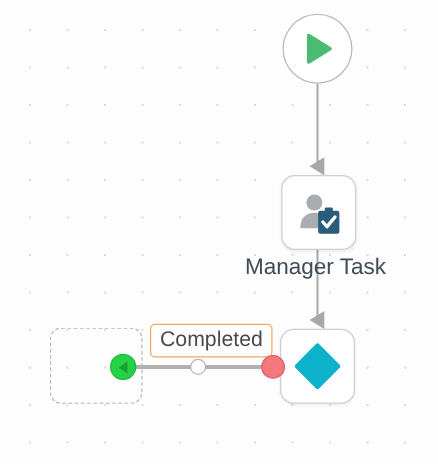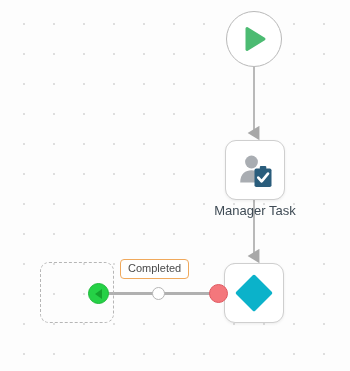--- a/index.html
+++ b/index.html
@@ -72,22 +72,22 @@
     top: 263px;
     width: 60px;
     height: 60px;
   }
 
   .node-label {
     position: absolute;
     left: 196px;
     top: 203px;
     width: 118px;
-    text-align: center;
-    font-size: 13px;
+    text-align: left;
+    font-size: 18px;
     color: #3f4b55;
     white-space: nowrap;
   }
 
   
   .placeholder-node {
     position: absolute;
     left: 40px;
     top: 262px;
     width: 74px;
@@ -148,21 +148,21 @@
 
   
   .edge-label {
     position: absolute;
     left: 120px;
     top: 259px;
     padding: 2px 7px 3px 7px;
     background: #ffffff;
     border: 1.4px solid #f0a95c;
     border-radius: 4px;
-    font-size: 11px;
+    font-size: 17px;
     color: #4a4a4a;
     white-space: nowrap;
     line-height: 1.15;
   }
 </style>
 </head>
 <body>
 
 <div id="canvas">
 

